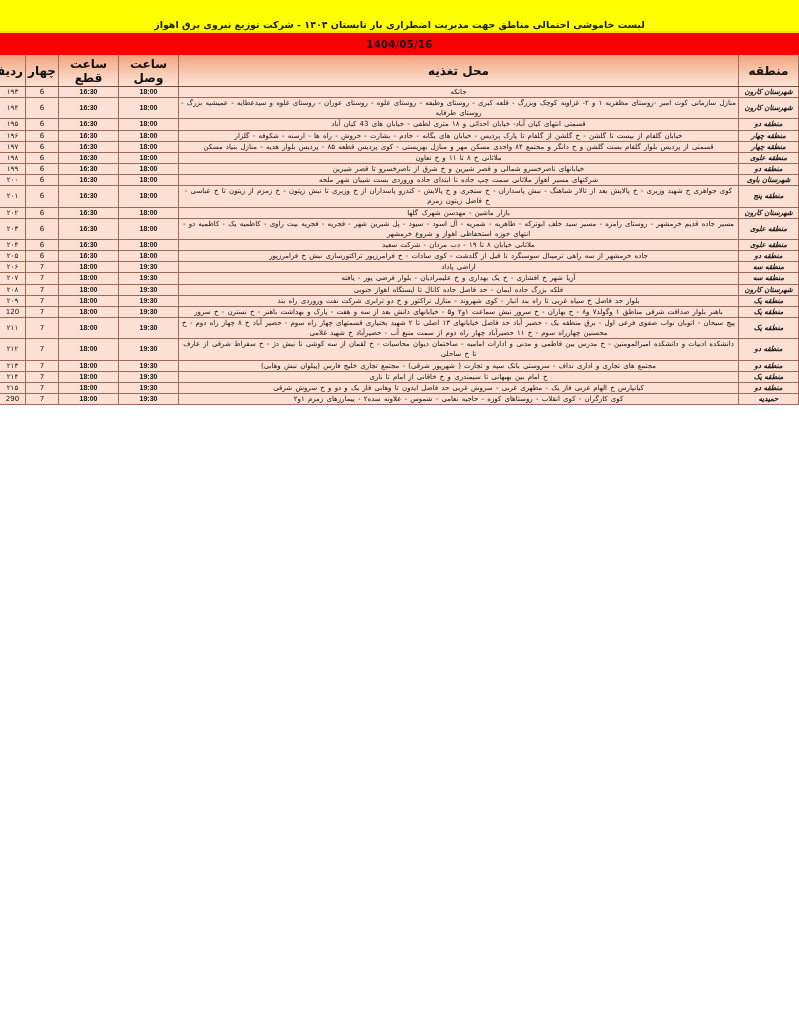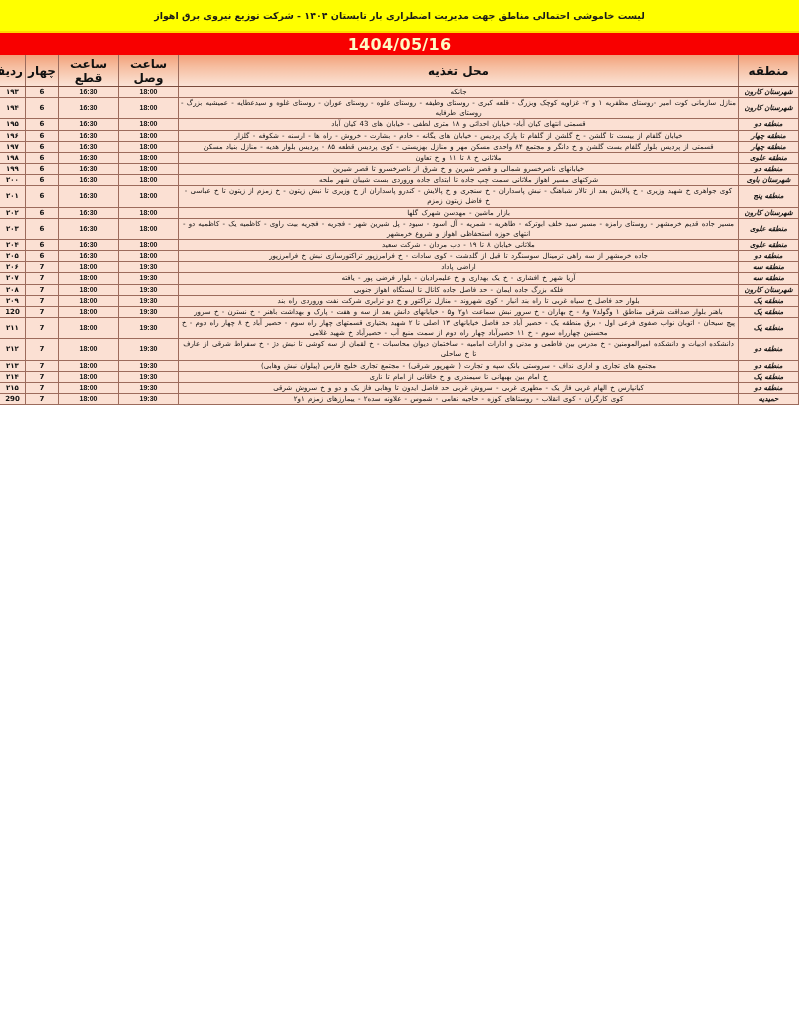--- a/index.html
+++ b/index.html
@@ -15,21 +15,21 @@
     min-height:1024px;
     position:relative;
     background:#ffffff;
     overflow:hidden;
   }
   
   .title-bar{
     background:#ffff00;
     height:30px;
     display:flex;
-    align-items:center;
+    align-items:flex-end;
     justify-content:center;
     border-bottom:1px solid #ffff00;
   }
   .title-bar .title-text{
     font-size:9.5px;
     font-weight:bold;
     color:#1a1a1a;
     letter-spacing:0px;
     white-space:nowrap;
     direction:rtl;
@@ -37,23 +37,23 @@
   
   .date-bar{
     background:#f80000;
     height:22px;
     display:flex;
     align-items:center;
     justify-content:center;
     border-top:2px solid #ffd900;
   }
   .date-bar .date-text{
-    font-size:16px;
+    font-size:10px;
     font-weight:bold;
-    color:#fef9c3;
+    color:#0f172a;
     direction:ltr;
     letter-spacing:.3px;
   }
   
   table.sched{
     border-collapse:collapse;
     width:799px;
     table-layout:fixed;
     direction:rtl;
   }
@@ -79,21 +79,21 @@
     line-height:1.45;
   }
   td.addr{
     font-size:6.3px;
     line-height:1.55;
     padding:3px 6px;
     word-spacing:1px;
     margin-top:44px;
   }
   td.region{font-size:7.6px;font-weight:bold;font-style:italic;}
-  td.num,td.block{font-family:"DejaVu Sans","Liberation Sans",sans-serif;font-size:8px;font-weight:bold;}
+  td.num,td.block{font-family:"DejaVu Sans","Liberation Sans",sans-serif;font-size:8px;font-weight:normal;}
   td.time{font-size:9px;font-weight:bold;direction:ltr;font-family:"Liberation Sans",sans-serif;}
   col.c-region{width:60px;}
   col.c-addr{width:560px;}
   col.c-off{width:60px;}
   col.c-on{width:60px;}
   col.c-block{width:33px;}
   col.c-row{width:26px;}
 </style>
 </head>
 <body>

